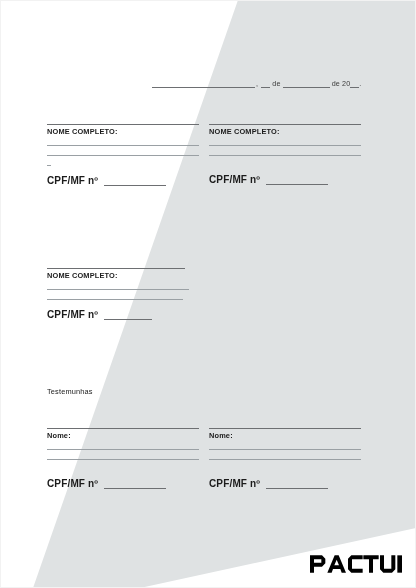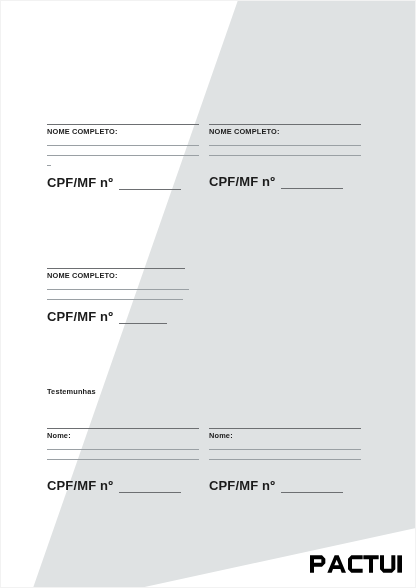--- a/index.html
+++ b/index.html
@@ -88,42 +88,42 @@
     margin-top: 9px;
   }
   .tiny-dash {
     border-bottom: 0.7px solid #9aa0a4;
     width: 4px;
     height: 0;
     margin-top: 9px;
   }
   .cpf-row {
     margin-top: 9px;
-    font-size: 13px;
+    font-size: 10px;
     font-weight: bold;
     color: #1b1b1b;
     letter-spacing: 0.15px;
     white-space: nowrap;
   }
   .cpf-row .cpf-rule {
     display: inline-block;
     border-bottom: 0.8px solid #6d6f72;
     height: 8px;
     width: 62px;
     vertical-align: bottom;
     margin-left: 6px;
   }
 
   
   .witness-heading {
     position: absolute;
     left: 47px;
     top: 387px;
     font-size: 7.4px;
-    font-weight: bold;
+    font-weight: normal;
     color: #1b1b1b;
     letter-spacing: 0.15px;
   }
 
   
   .logo {
     position: absolute;
     right: 14px;
     bottom: 14px;
     z-index: 20;
@@ -134,20 +134,28 @@
 <body>
 
 <div class="page">
 
   <svg class="band" viewBox="0 0 416 588" preserveAspectRatio="none">
     <polygon points="238,0 416,0 416,528 140,588 33,588" fill="#dfe2e3"></polygon>
   </svg>
 
   <div class="content">
 
+    <div class="date-row">
+      <span class="rule r-city"></span><span class="sep">,</span>
+      <span class="rule r-day"></span>
+      <span>de</span>
+      <span class="rule r-month"></span>
+      <span>de</span>
+      <span>20</span><span class="rule r-year"></span><span>.</span>
+    </div>
 
     <div class="sigblock" style="left:47px; top:124px; width:152px;">
       <div class="sig-line"></div>
       <div class="sig-label">NOME COMPLETO:</div>
       <div class="fill-line"></div>
       <div class="fill-line"></div>
       <div class="tiny-dash"></div>
       <div class="cpf-row">
         <span>CPF/MF nº</span><span class="cpf-rule"></span>
       </div>

